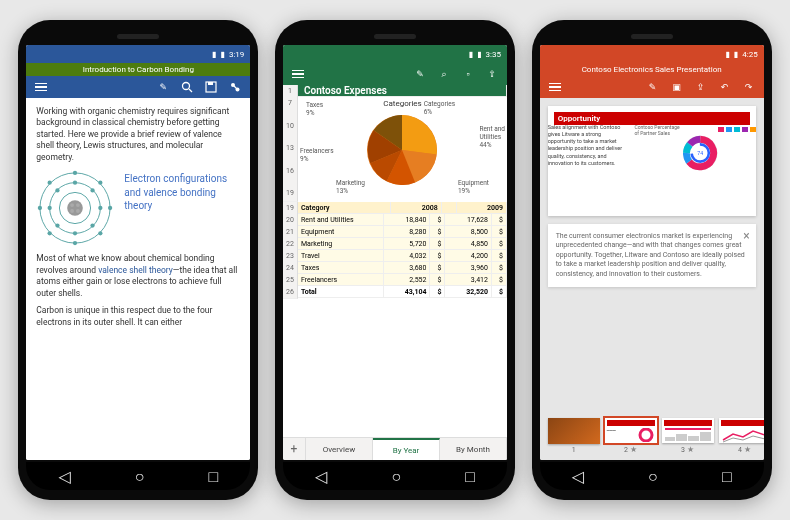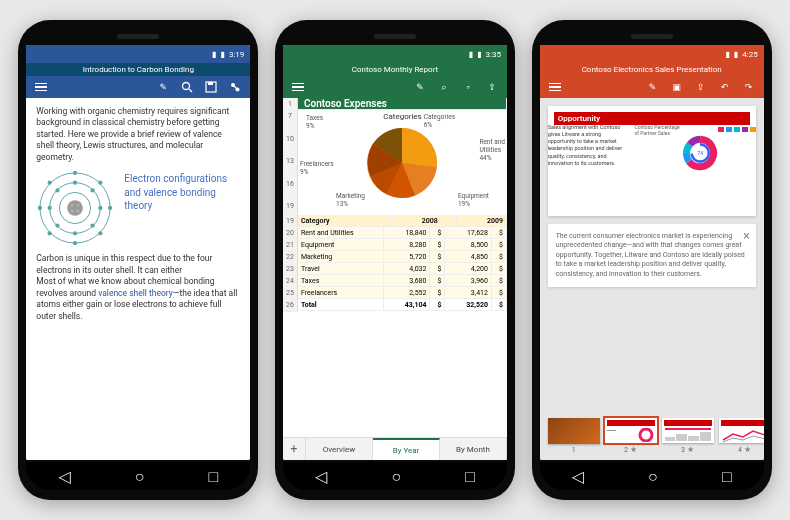--- a/index.html
+++ b/index.html
@@ -5,21 +5,21 @@
   body{margin:0;padding:0;background:#e8e8e8;width:790px;height:520px;font-family:-apple-system,BlinkMacSystemFont,"Segoe UI",Roboto,sans-serif;overflow:hidden}
   .row{display:flex;justify-content:space-around;align-items:center;height:100%;padding:10px;box-sizing:border-box}
   .phone{width:240px;height:480px;background:#0a0a0a;border-radius:32px;padding:10px 8px;box-sizing:border-box;box-shadow:0 4px 20px rgba(0,0,0,.3);position:relative;display:flex;flex-direction:column}
   .speaker{width:42px;height:5px;background:#222;border-radius:3px;margin:4px auto 6px}
   .screen{flex:1;background:#fff;border-radius:2px;display:flex;flex-direction:column;overflow:hidden;font-size:9px}
   .status{display:flex;align-items:center;justify-content:flex-end;gap:4px;padding:2px 6px;color:#fff;font-size:8px;height:14px}
   .status.word{background:#2b579a}
   .status.excel{background:#217346}
   .status.ppt{background:#d24726}
   .title{text-align:center;font-size:8px;color:#fff;padding:2px}
-  .title.word{background:#0c4a6e}
+  .title.word{background:#4d7c0f}
   .title.excel{background:#217346}
   .title.ppt{background:#d24726}
   .toolbar{display:flex;align-items:center;gap:10px;padding:4px 8px;color:#fff}
   .toolbar.word{background:#2b579a}
   .toolbar.excel{background:#217346}
   .toolbar.ppt{background:#d24726}
   .tb-right{margin-left:auto;display:flex;gap:10px;align-items:center}
   .ico{width:14px;height:14px;display:inline-flex;align-items:center;justify-content:center}
   .burger{display:flex;flex-direction:column;gap:2px}
   .burger span{width:12px;height:1.5px;background:#fff}
@@ -136,42 +136,41 @@
                 <circle cx="58" cy="58" r="2.2" fill="#5aa6a6"></circle>
               <circle cx="40" cy="40" r="8" fill="#999"></circle>
               <circle cx="37" cy="37" r="2" fill="#aaa"></circle>
                 <circle cx="43" cy="37" r="2" fill="#aaa"></circle>
               <circle cx="37" cy="43" r="2" fill="#aaa"></circle>
                 <circle cx="43" cy="43" r="2" fill="#aaa"></circle>
             </svg>
           </div>
           <div class="whead" style="flex:1">Electron configurations and valence bonding theory</div>
         </div>
-        <div style="margin-top:6px">Carbon is unique in this respect due to the four electrons in its outer shell. It can either</div>
         <div>
           <span>Most of what we know about chemical bonding revolves around </span><span class="link">valence shell theory</span><span>—the idea that all atoms either gain or lose electrons to achieve full outer shells.</span>
         </div>
+        <div style="margin-top:6px">Carbon is unique in this respect due to the four electrons in its outer shell. It can either</div>
       </div>
     </div>
     <div class="nav">
       <span class="nbtn">◁</span>
       <span class="nbtn">○</span>
       <span class="nbtn">□</span>
     </div>
   </div>
 
   <div class="phone">
     <div class="speaker"></div>
     <div class="screen">
       <div class="status excel">
         <span>▮</span>
         <span>▮</span>
         <span>3:35</span>
       </div>
-      <div class="title excel">Contoso Monthly Report</div>
       <div class="toolbar excel">
         <span class="ico burger">
             <span></span>
             <span></span>
             <span></span>
           </span>
         <div class="tb-right">
           <span class="ico">✎</span>
           <span class="ico">⌕</span>
           <span class="ico">▫</span>

